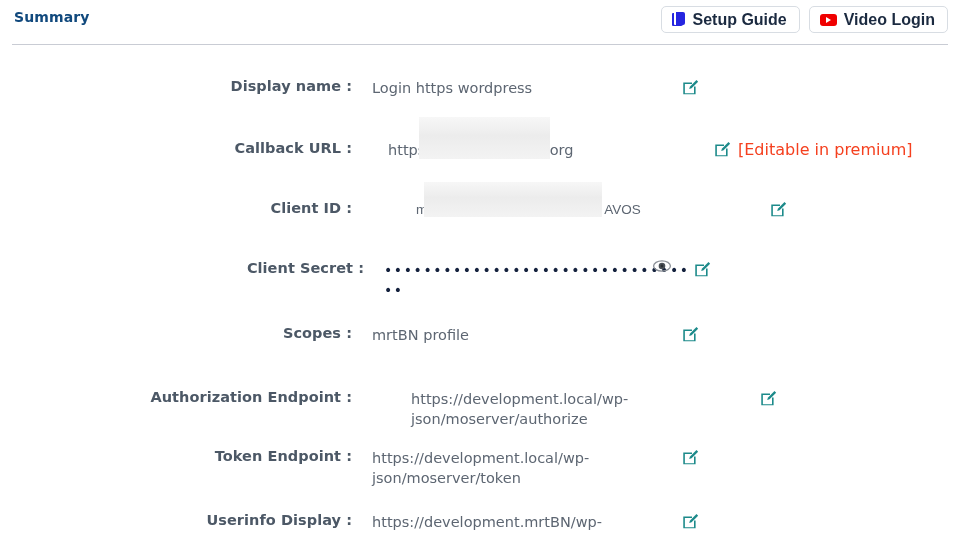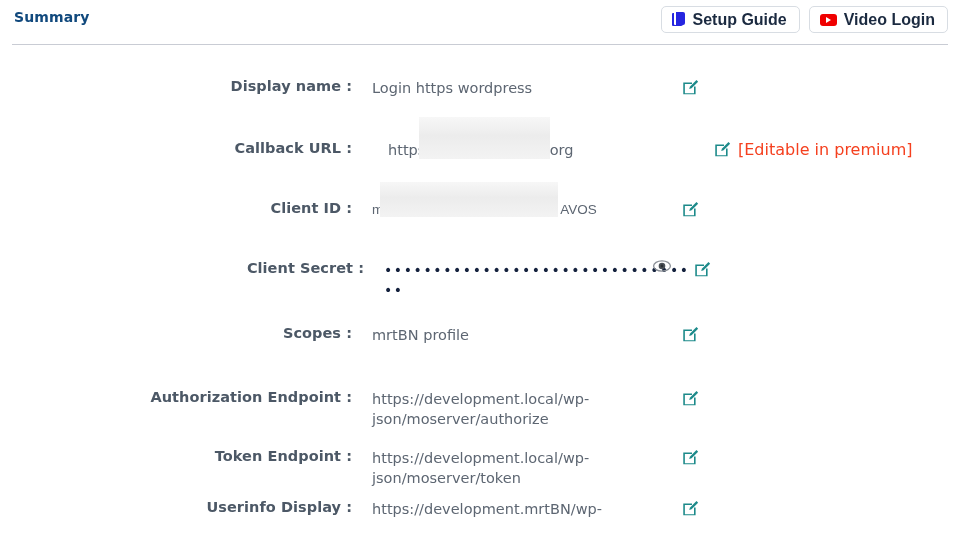--- a/index.html
+++ b/index.html
@@ -207,25 +207,25 @@
     font-size: 16px;
     color: #f5401f;
     line-height: 17px;
     white-space: nowrap;
     margin-left: 1px;
   }
 
   
   .row--display   { margin-bottom: 16px; }
   .row--callback  { margin-bottom: 14px; gap: 16px; }
-  .row--clientid  { margin-bottom: 14px; }
+  .row--clientid  { margin-bottom: 14px; gap: 44px; }
   .row--secret    { margin-bottom: 16px; padding-left: 12px; }
   .row--scopes    { margin-bottom: 18px; }
-  .row--auth      { margin-bottom: 10px; }
-  .row--token     { margin-bottom: 2px; }
+  .row--auth      { margin-bottom: 10px; gap: 39px; }
+  .row--token     { margin-bottom: 15px; }
 </style>
 </head>
 <body>
 
 <div class="header">
   <div class="page-title">Summary</div>
 
   <div class="header-actions">
 
     <button class="guide-btn">

